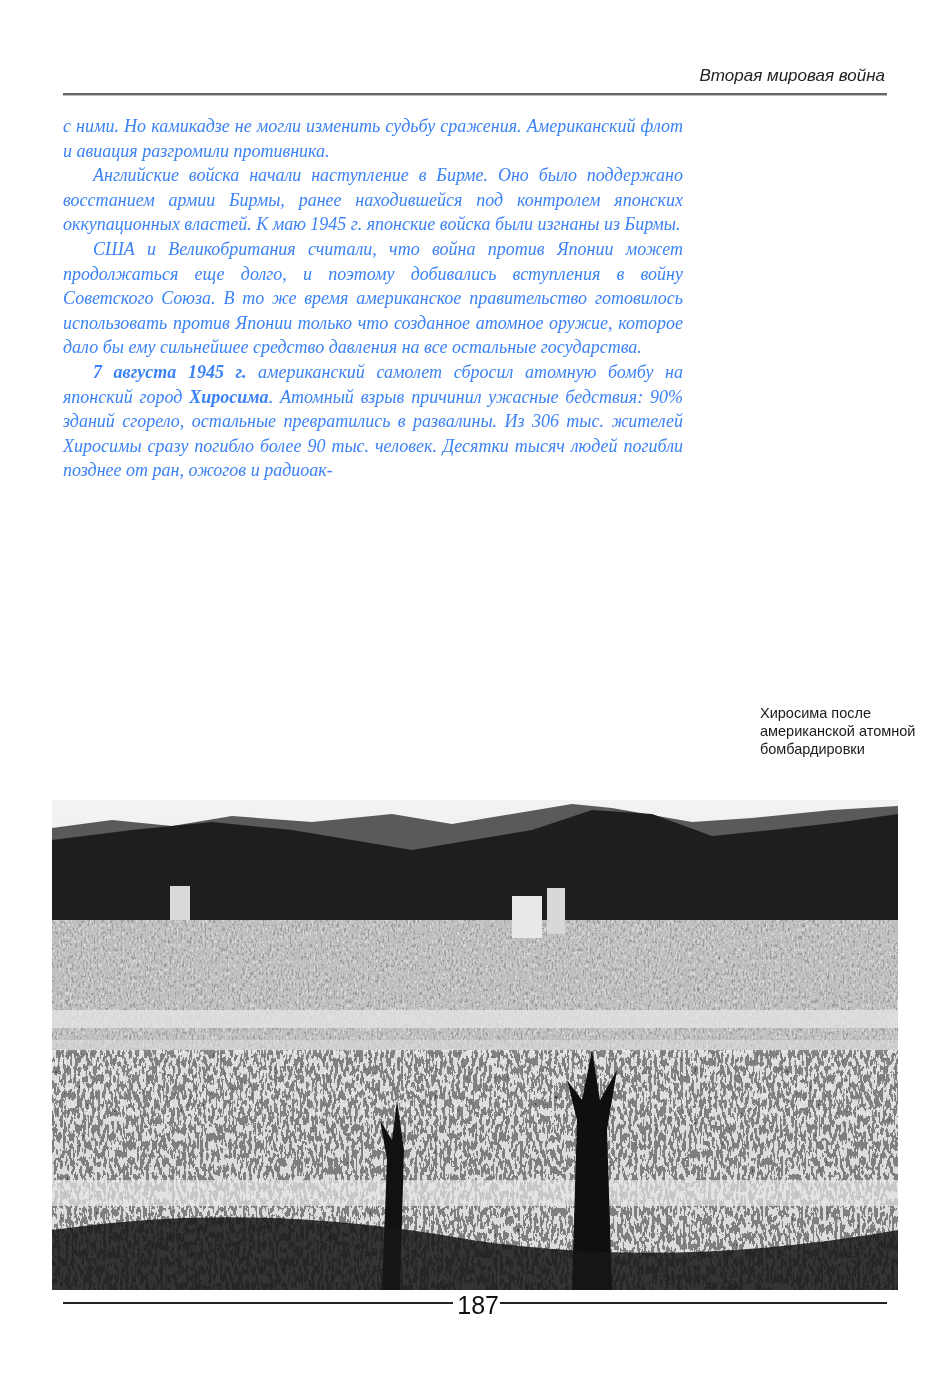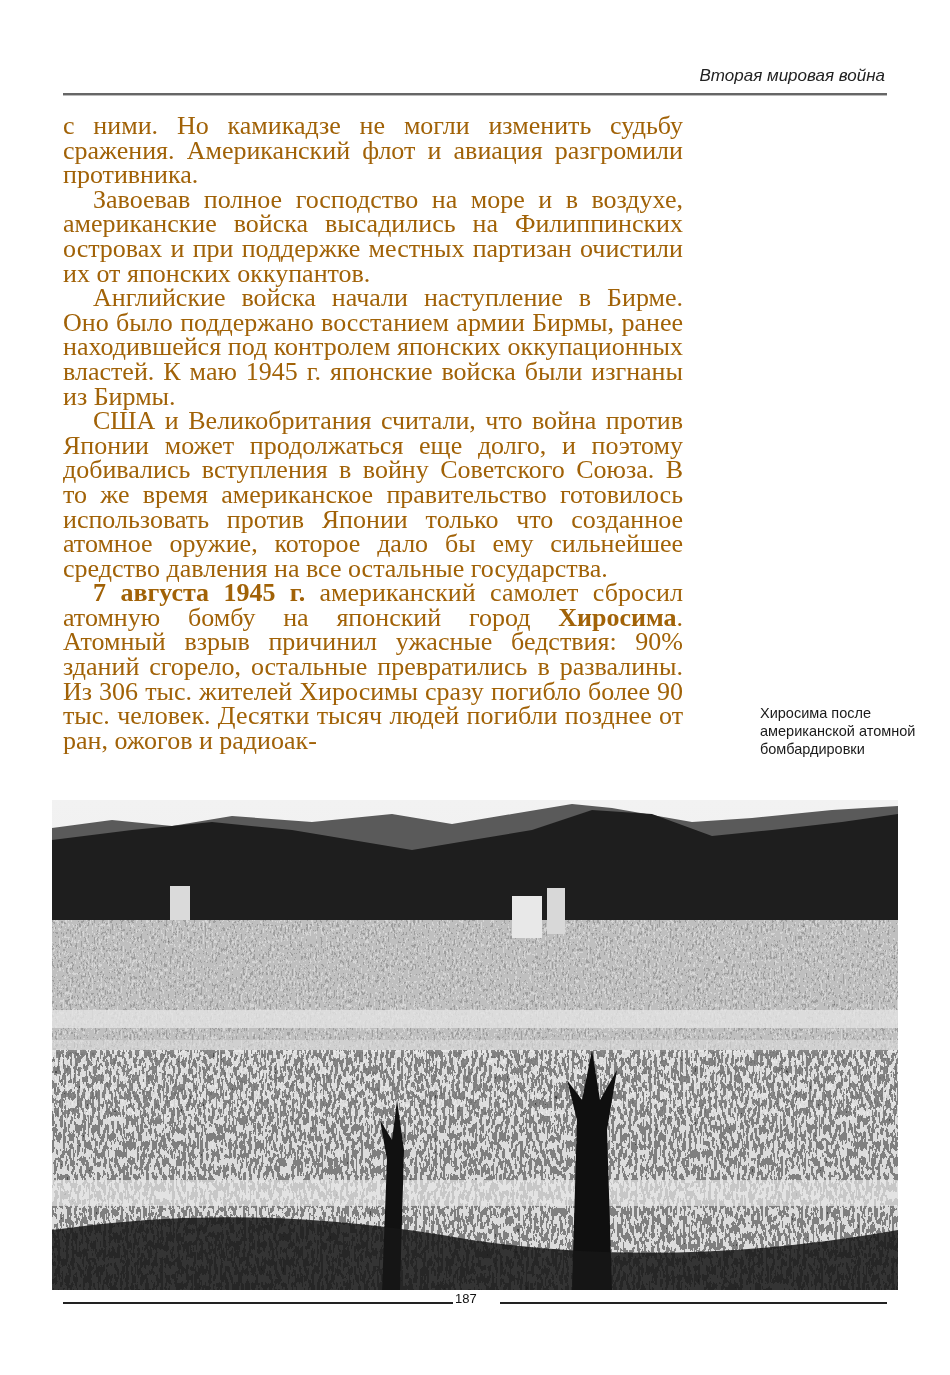--- a/index.html
+++ b/index.html
@@ -9,22 +9,23 @@
       text-align: right; font-family: Liberation Sans, sans-serif;
       font-style: italic; font-size: 17px; color: #222;
     }
     .head-rule {
       position: absolute; left: 63px; top: 93px; width: 824px; height: 2px;
       background: #666; border-bottom: 1px solid #bbb;
     }
     .main-col {
       position: absolute; left: 63px; top: 114px; width: 620px;
       font-family: "Liberation Serif", "DejaVu Serif", serif;
-      font-size: 26px; line-height: 24.6px; color: #a16207;
+      font-size: 18px; line-height: 24.6px; color: #3b82f6;
       text-align: justify;
+      font-style: italic;
     }
     .main-col p { margin: 0; text-indent: 30px; }
     .main-col p.cont { text-indent: 0; }
     .main-col b { font-weight: bold; }
     .caption {
       position: absolute; left: 712px; top: 704px; width: 170px;
       font-family: "Liberation Sans", sans-serif; font-size: 14.5px;
       line-height: 18px; color: #1a1a1a; margin-left: 48px;
     }
     .photo {
@@ -32,33 +33,32 @@
       overflow: hidden; background: #d8d8d8;
     }
     .photo svg { display: block; width: 100%; height: 100%; }
     .footer-rule-left {
       position: absolute; left: 63px; top: 1302px; width: 390px; height: 2px; background: #222;
     }
     .footer-rule-right {
       position: absolute; left: 500px; top: 1302px; width: 387px; height: 2px; background: #222;
     }
     .page-num {
-      position: absolute; left: 455px; top: 1291px; width: 44px; text-align: left;
-      font-family: "Liberation Sans", sans-serif; font-size: 13px; color: #111;
+      position: absolute; left: 455px; top: 1291px; width: 44px; text-align: right;
+      font-family: "Liberation Sans", sans-serif; font-size: 25px; color: #111;
     }
   </style>
 </head>
 <body>
 
 <div class="running-head">Вторая мировая война</div>
 <div class="head-rule"></div>
 
 <div class="main-col">
   <p class="cont">с ними. Но камикадзе не могли изменить судьбу сражения. Американский флот и авиация разгромили противника.</p>
-  <p>Завоевав полное господство на море и в воздухе, американские войска высадились на Филиппинских островах и при поддержке местных партизан очистили их от японских оккупантов.</p>
   <p>Английские войска начали наступление в Бирме. Оно было поддержано восстанием армии Бирмы, ранее находившейся под контролем японских оккупационных властей. К маю 1945 г. японские войска были изгнаны из Бирмы.</p>
   <p>США и Великобритания считали, что война против Японии может продолжаться еще долго, и поэтому добивались вступления в войну Советского Союза. В то же время американское правительство готовилось использовать против Японии только что созданное атомное оружие, которое дало бы ему сильнейшее средство давления на все остальные государства.</p>
   <p><b>7 августа 1945 г.</b><span> американский самолет сбросил атомную бомбу на японский город </span><b>Хиросима</b><span>. Атомный взрыв причинил ужасные бедствия: 90% зданий сгорело, остальные превратились в развалины. Из 306 тыс. жителей Хиросимы сразу погибло более 90 тыс. человек. Десятки тысяч людей погибли позднее от ран, ожогов и радиоак-</span></p>
 </div>
 
 <div class="caption">Хиросима после американской атомной бомбардировки</div>
 
 <div class="photo">
   <svg viewBox="0 0 846 490" preserveAspectRatio="none">
     <defs>

